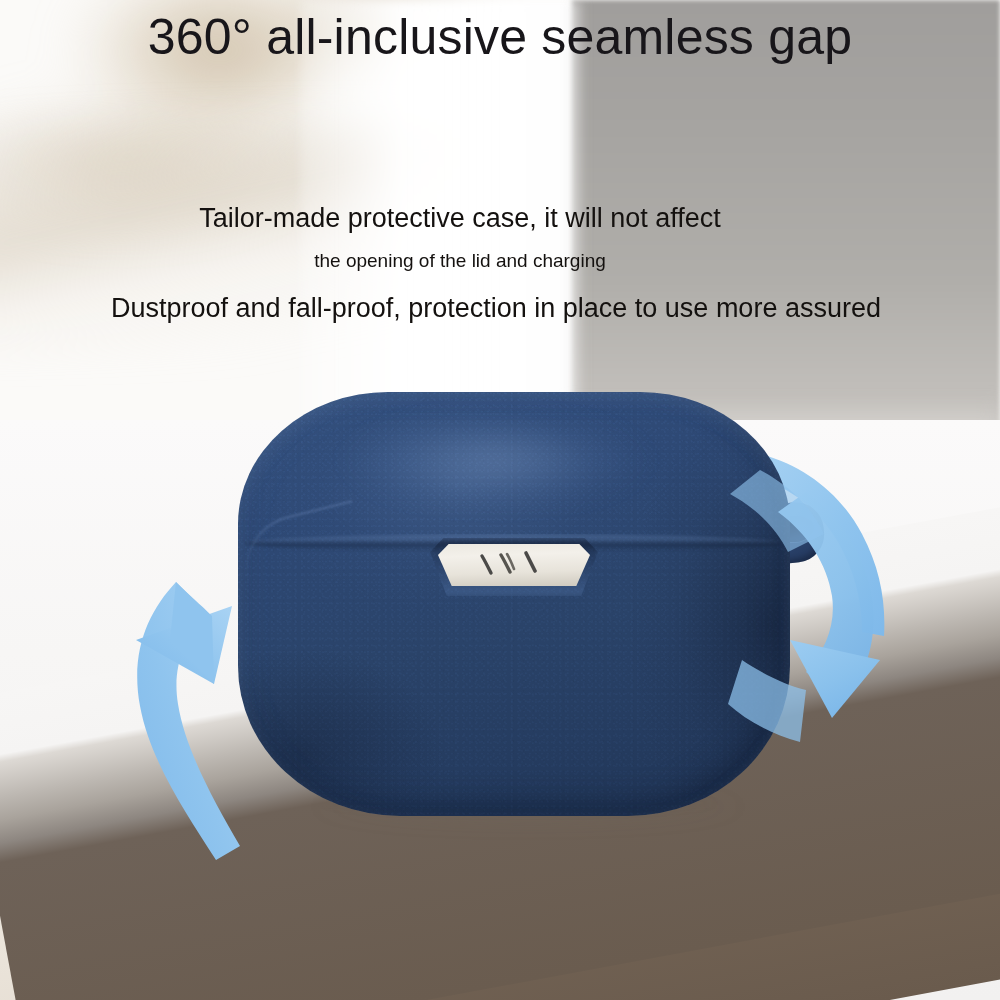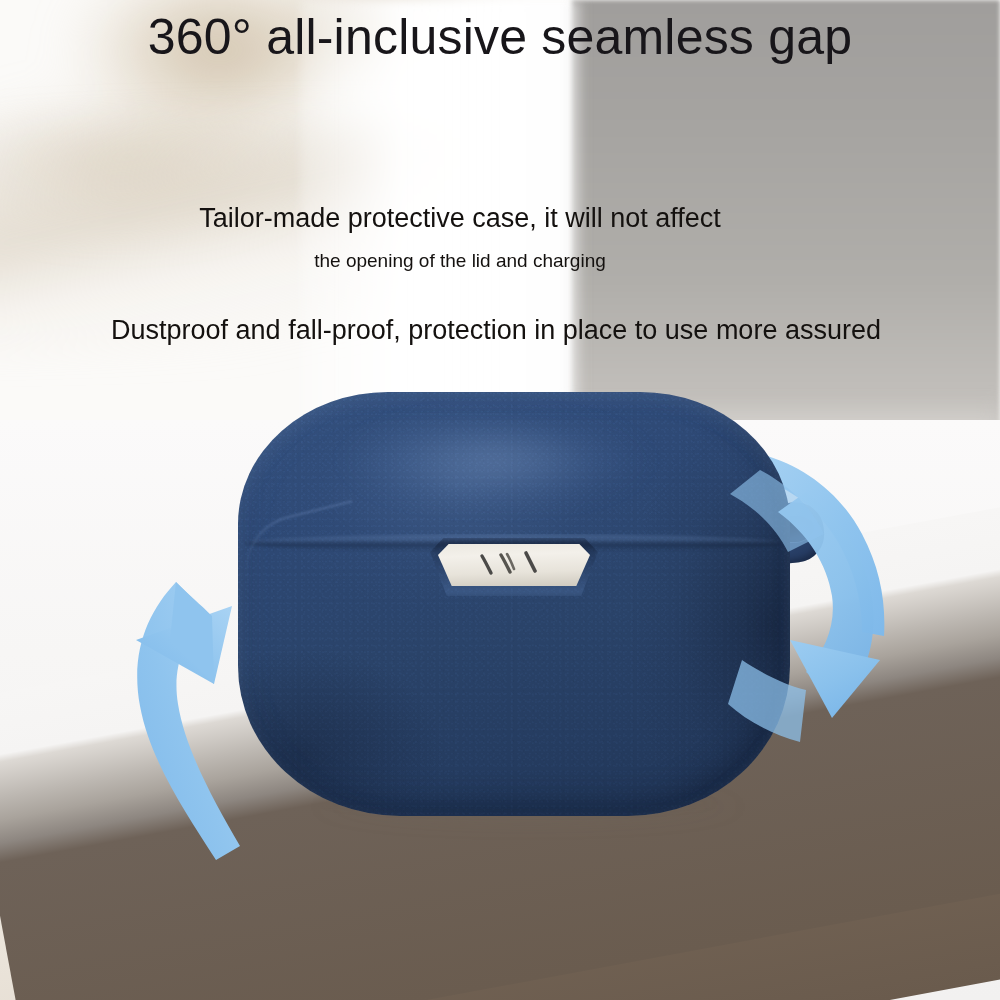--- a/index.html
+++ b/index.html
@@ -147,21 +147,21 @@
     left: 0;
     width: 848px;
     text-align: center;
     color: #14110f;
     font-weight: 400;
     white-space: nowrap;
     margin-left: 36px;
   }
   .sub1 { top: 203px; font-size: 27px; }
   .sub2 { top: 250px; font-size: 19px; }
-  .sub3 { top: 315px; font-size: 27px; padding-left: 36px; }
+  .sub3 { top: 293px; font-size: 27px; padding-left: 36px; }
 
   
   .arrow-layer {
     position: absolute;
     inset: 0;
     pointer-events: none;
   }
 
   
   .case-wrap {

